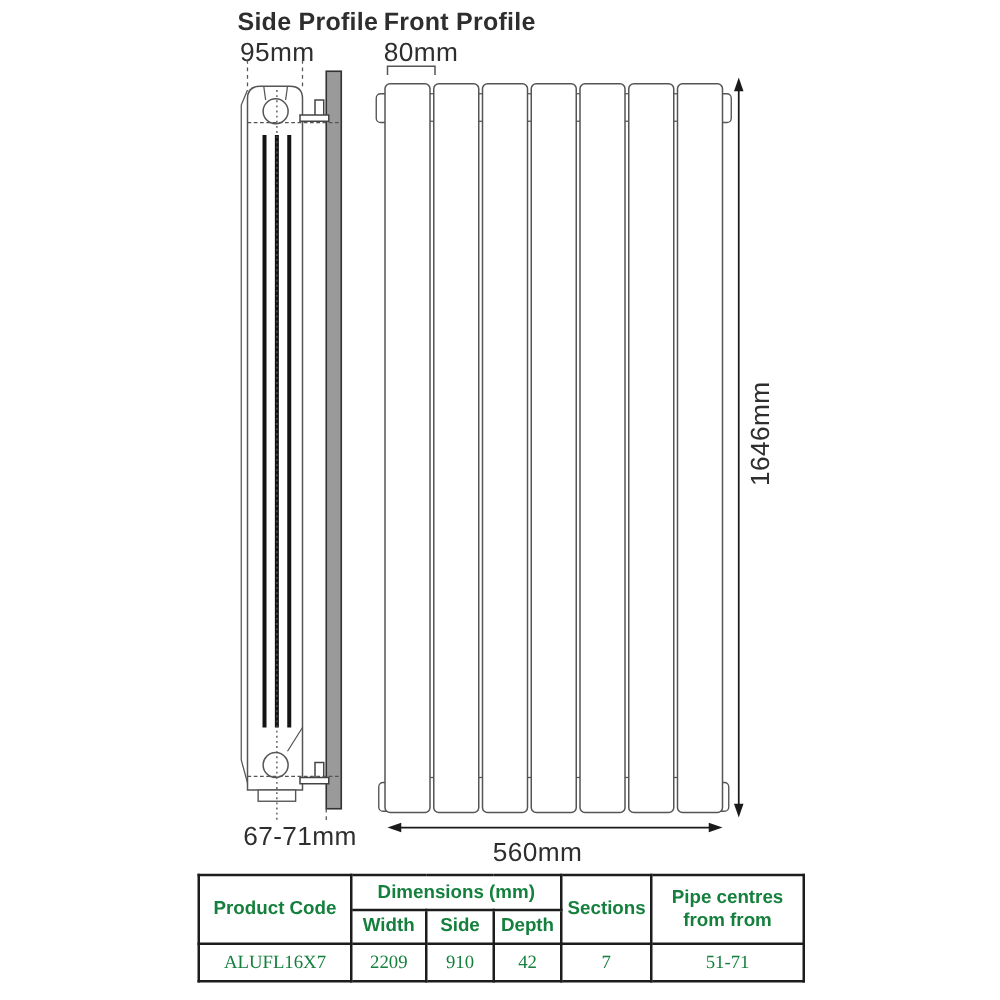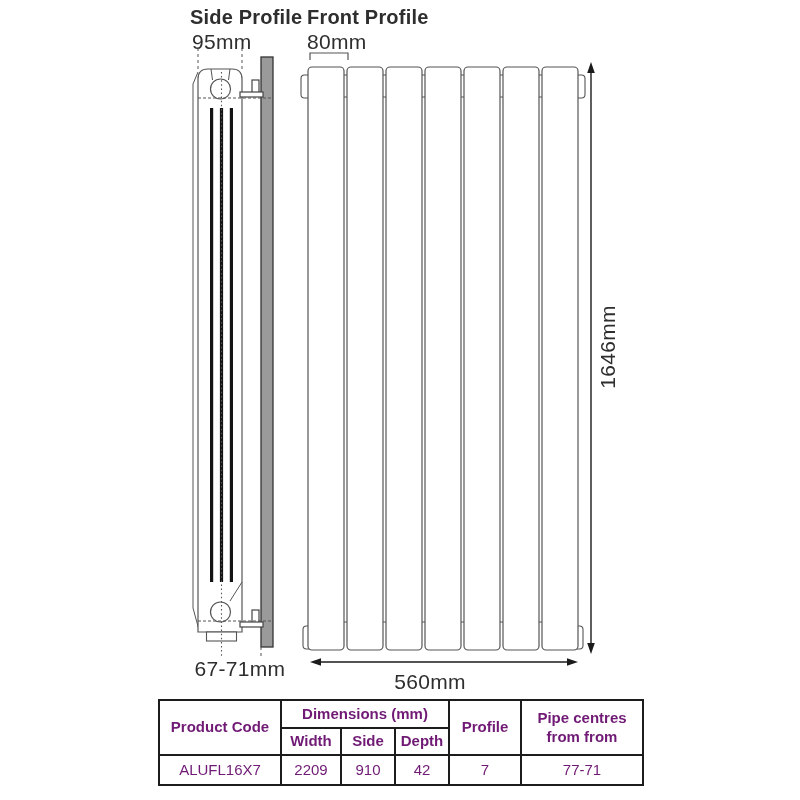--- a/index.html
+++ b/index.html
@@ -25,34 +25,34 @@
   .spec-table-wrap {
     position: absolute;
     left: 158px;
     top: 699px;
     width: 484px;
   }
   table.spec {
     border-collapse: collapse;
     width: 100%;
     table-layout: fixed;
-    color: #701a75;
+    color: #15803d;
   }
   table.spec td, table.spec th {
     border: 2px solid #1c1c1c;
     text-align: center;
     vertical-align: middle;
     padding: 2px 4px;
     font-size: 15px;
     line-height: 1.25;
   }
   table.spec th { font-weight: bold; }
   tr.hdr-row-1 { height: 28px; }
   tr.hdr-row-2 { height: 27px; }
-  tr.data-row  { height: 30px; }
+  tr.data-row  { height: 30px; font-family: Liberation Serif, serif; }
   col.c-code  { width: 122px; }
   col.c-h     { width: 60px; }
   col.c-w     { width: 54px; }
   col.c-d     { width: 54px; }
   col.c-sec   { width: 72px; }
   col.c-pipe  { width: 122px; }
 </style>
 </head>
 <body>
 
@@ -171,33 +171,33 @@
           <col class="c-h">
           <col class="c-w">
           <col class="c-d">
           <col class="c-sec">
           <col class="c-pipe">
       </colgroup>
       <tbody>
           <tr class="hdr-row-1">
         <th rowspan="2">Product Code</th>
         <th colspan="3">Dimensions (mm)</th>
-        <th rowspan="2">Profile</th>
+        <th rowspan="2">Sections</th>
         <th rowspan="2">Pipe centres from from</th>
       </tr>
       <tr class="hdr-row-2">
         <th>Width</th>
         <th>Side</th>
         <th>Depth</th>
       </tr>
       <tr class="data-row">
         <td>ALUFL16X7</td>
         <td>2209</td>
         <td>910</td>
         <td>42</td>
         <td>7</td>
-        <td>77-71</td>
+        <td>51-71</td>
       </tr>
     </tbody>
       </table>
   </div>
 
 </div>
 
 </body></html>

